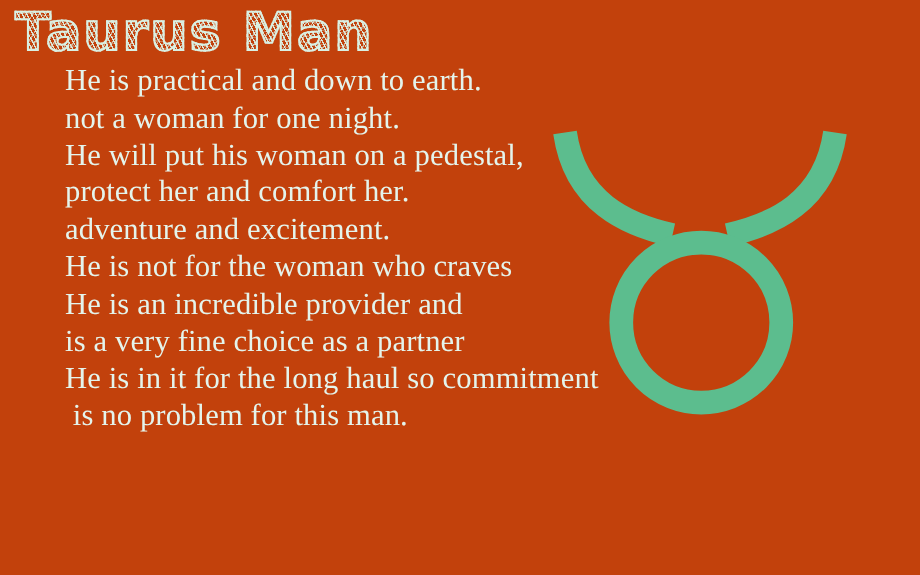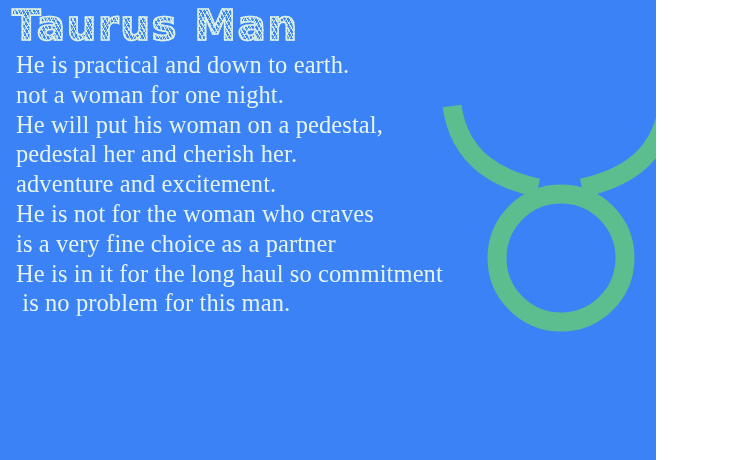--- a/index.html
+++ b/index.html
@@ -3,24 +3,24 @@
 <meta charset="utf-8">
 <title>Taurus Man</title>
 <style>
   html, body {
     margin: 0;
     padding: 0;
     background: #ffffff;
   }
   #poster {
     position: relative;
-    width: 656px;
+    width: 736px;
     height: 460px;
     overflow: hidden;
-    background: #3b82f6;
+    background: #c2410c;
     font-family: "Liberation Serif", "DejaVu Serif", serif;
     -webkit-font-smoothing: antialiased;
   }
   
   #zodiac-symbol {
     position: absolute;
     left: 420px;
     top: 70px;
     width: 280px;
     height: 280px;
@@ -77,20 +77,21 @@
     top: 50px;
     width: 700px;
     z-index: 2;
   }
   .line {
     color: #e4f4ec;
     font-size: 24.5px;
     line-height: 29.8px;
     white-space: pre;
     letter-spacing: 0.1px;
+    margin-left: 36px;
   }
 </style>
 </head>
 <body>
 
 <div id="poster">
 
   <div id="zodiac-symbol">
     <svg viewBox="0 0 280 280" xmlns="http://www.w3.org/2000/svg" aria-hidden="true">
       <g fill="none" stroke="#5cbd8e" stroke-width="19" stroke-linecap="butt">
@@ -104,21 +105,22 @@
   </div>
 
   <div id="title-wrap">
     <div id="poster-title">Taurus Man</div>
   </div>
 
   <div id="description">
     <div class="line">He is practical and down to earth.</div>
     <div class="line">not a woman for one night.</div>
     <div class="line">He will put his woman on a pedestal,</div>
-    <div class="line">pedestal her and cherish her.</div>
+    <div class="line">protect her and comfort her.</div>
     <div class="line">adventure and excitement.</div>
     <div class="line">He is not for the woman who craves</div>
+    <div class="line">He is an incredible provider and</div>
     <div class="line">is a very fine choice as a partner</div>
     <div class="line">He is in it for the long haul so commitment</div>
     <div class="line"> is no problem for this man.</div>
   </div>
 
 </div>
 
 </body></html>

